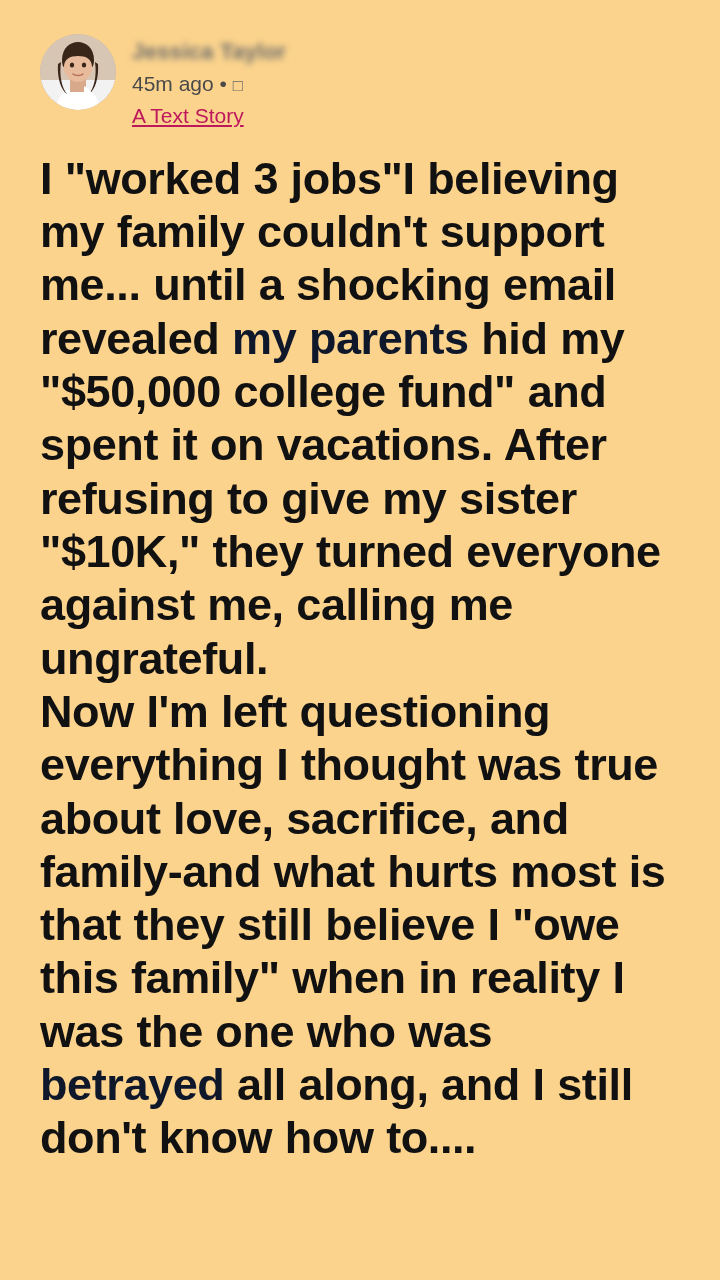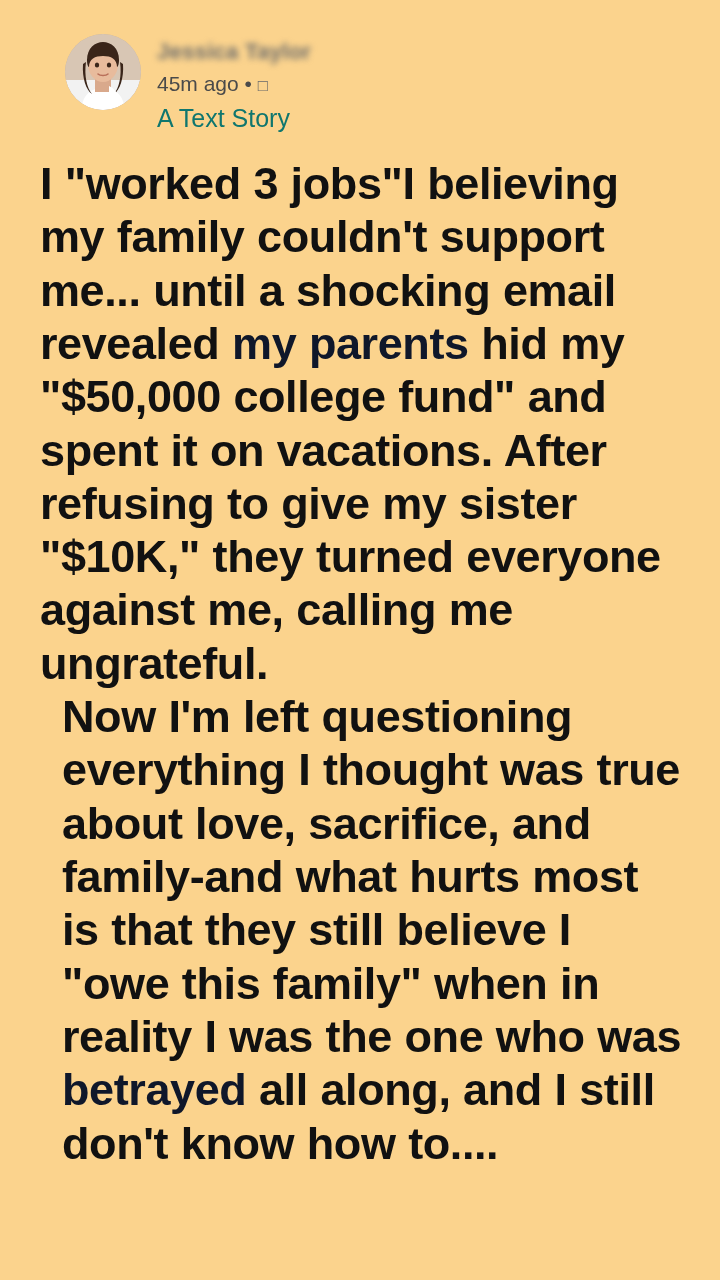--- a/index.html
+++ b/index.html
@@ -19,21 +19,20 @@
     box-sizing: border-box;
     background: #fbd38d;
     display: flex;
     flex-direction: column;
   }
   .header {
     display: flex;
     align-items: flex-start;
     padding: 34px 0 0 40px;
     gap: 16px;
-    margin-left: 25px;
   }
   .avatar {
     width: 76px;
     height: 76px;
     border-radius: 50%;
     overflow: hidden;
     flex: 0 0 auto;
     background: #c9b6a3;
     position: relative;
   }
@@ -61,40 +60,40 @@
     font-size: 21px;
     color: #4a4a4a;
     line-height: 1.3;
     margin-top: 4px;
   }
   .timestamp .globe {
     font-size: 17px;
     color: #6a6a6a;
   }
   .story-type {
-    font-size: 25px;
-    color: #0f766e;
+    font-size: 21px;
+    color: #be185d;
     line-height: 1.3;
     margin-top: 3px;
+    text-decoration: underline;
   }
   .body {
     padding: 22px 38px 0 40px;
     font-size: 45px;
     font-weight: bold;
     line-height: 1.185;
     color: #111111;
     letter-spacing: -0.4px;
     word-spacing: 0.5px;
   }
   .hl {
     color: #0f172a;
   }
   .para + .para {
     margin-top: 0;
-    margin-left: 22px;
   }
 </style>
 </head>
 <body>
 
 <div class="post">
 
   <div class="header">
     <div class="avatar">
       <svg viewBox="0 0 76 76" xmlns="http://www.w3.org/2000/svg" aria-hidden="true">

